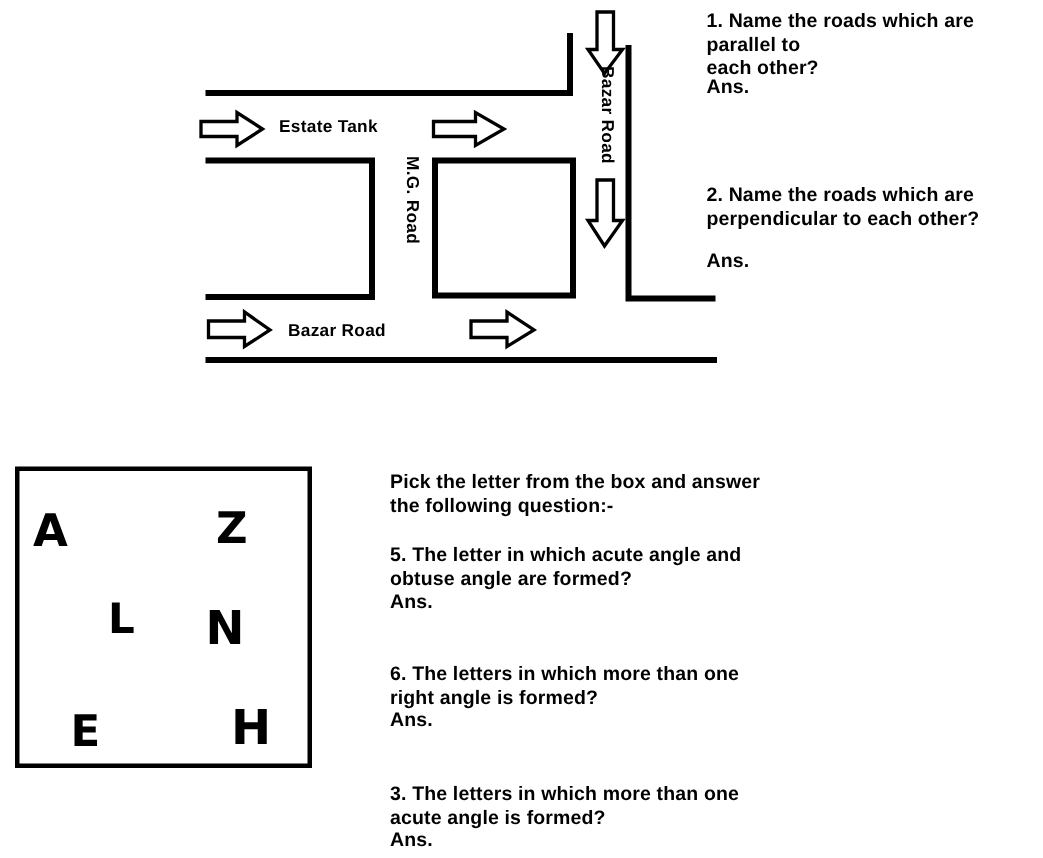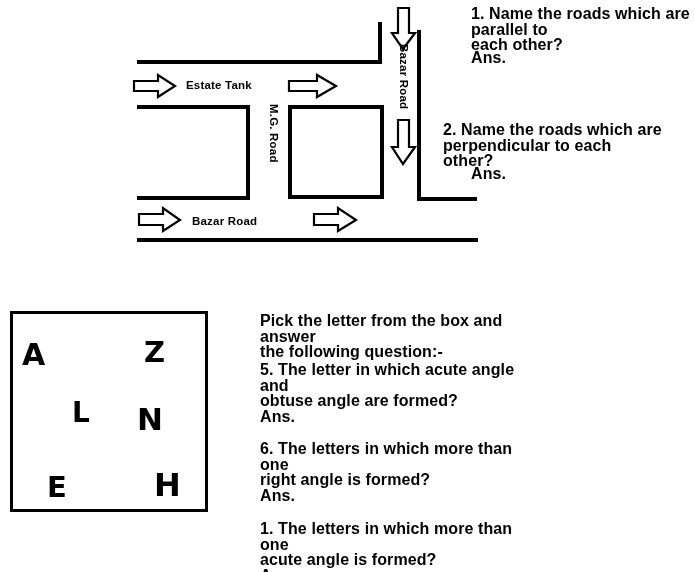--- a/index.html
+++ b/index.html
@@ -34,21 +34,21 @@
   }
   .road-label.vertical {
     transform-origin: left top;
     transform: rotate(90deg);
   }
 
   
   .qtext {
     position: absolute;
     font-weight: bold;
-    font-size: 16px;
+    font-size: 13px;
     line-height: 15.5px;
     color: #000000;
     white-space: pre-line;
     letter-spacing: 0.1px;
   }
 
   
   #letter-box {
     position: absolute;
     left: 10px; top: 311px;
@@ -124,39 +124,39 @@
   <div class="road-label vertical" style="left:280px; top:104px;">M.G. Road</div>
 
   <div class="road-label vertical" style="left:410px; top:44px;">Bazar Road</div>
 </div>
 
 <div class="qtext" style="left:471px; top:6px; width:220px;">1. Name the roads which are parallel to
 each other?</div>
 
 <div class="qtext" style="left:471px; top:50px;">Ans.</div>
 
-<div class="qtext" style="left:443px; top:122px; width:220px;">2. Name the roads which are
+<div class="qtext" style="left:471px; top:122px; width:220px;">2. Name the roads which are
 perpendicular to each other?</div>
 
 <div class="qtext" style="left:471px; top:166px;">Ans.</div>
 
 <div id="letter-box"></div>
 
 <div class="qtext" style="left:260px; top:313px; width:260px;">Pick the letter from the box and answer
 the following question:-</div>
 
 <div class="qtext" style="left:260px; top:362px; width:260px;">5. The letter in which acute angle and
 obtuse angle are formed?
 Ans.</div>
 
 <div class="qtext" style="left:260px; top:441px; width:260px;">6. The letters in which more than one
 right angle is formed?
 Ans.</div>
 
-<div class="qtext" style="left:260px; top:521px; width:260px;">1. The letters in which more than one
+<div class="qtext" style="left:260px; top:521px; width:260px;">3. The letters in which more than one
 acute angle is formed?
 Ans.</div>
 
 <div class="box-letter" style="left: 22px; top: 340px; font-size: 30px;">A</div>
 <div class="box-letter" style="left: 144px; top: 338px; font-size: 29px;">Z</div>
 <div class="box-letter" style="left: 72px; top: 399px; font-size: 28px;">L</div>
 <div class="box-letter" style="left: 137px; top: 404px; font-size: 31px;">N</div>
 <div class="box-letter" style="left: 47px; top: 473px; font-size: 29px;">E</div>
 <div class="box-letter" style="left: 154px; top: 469px; font-size: 32px;">H</div>
 

